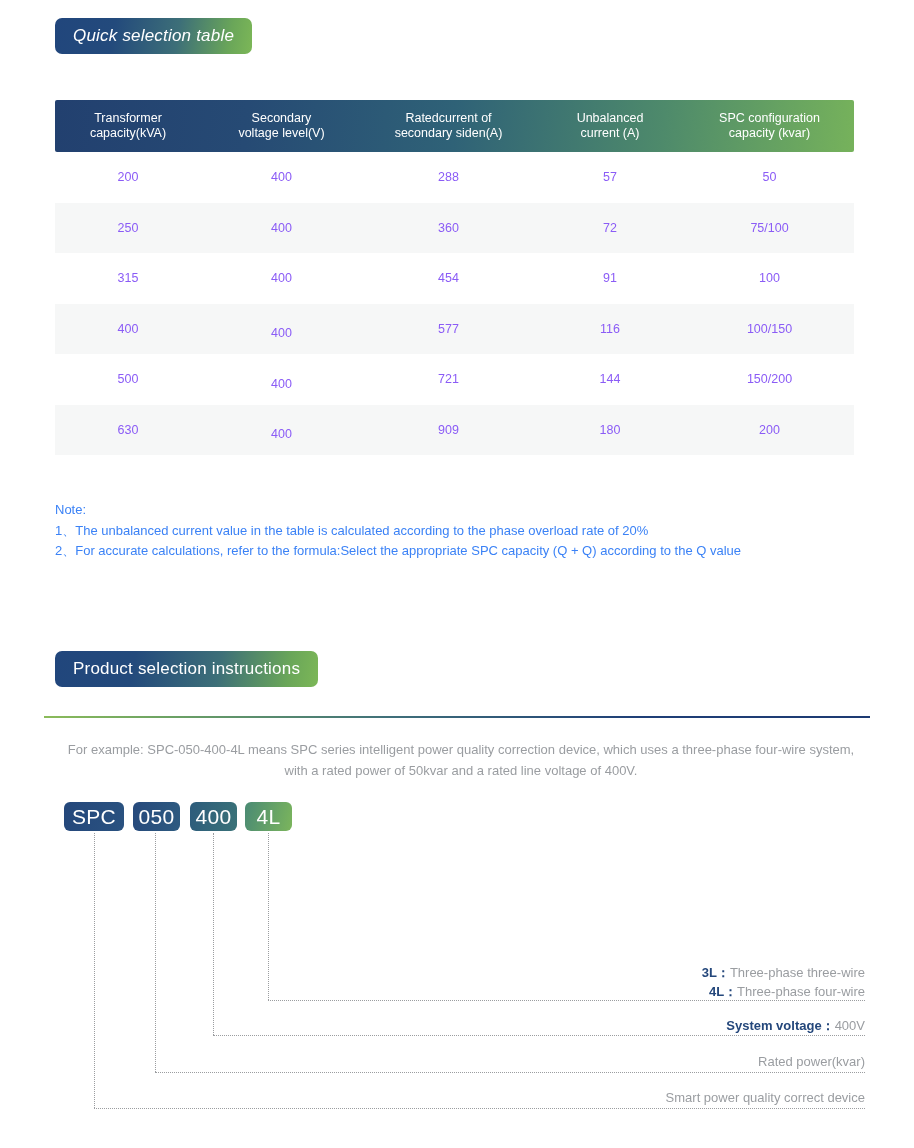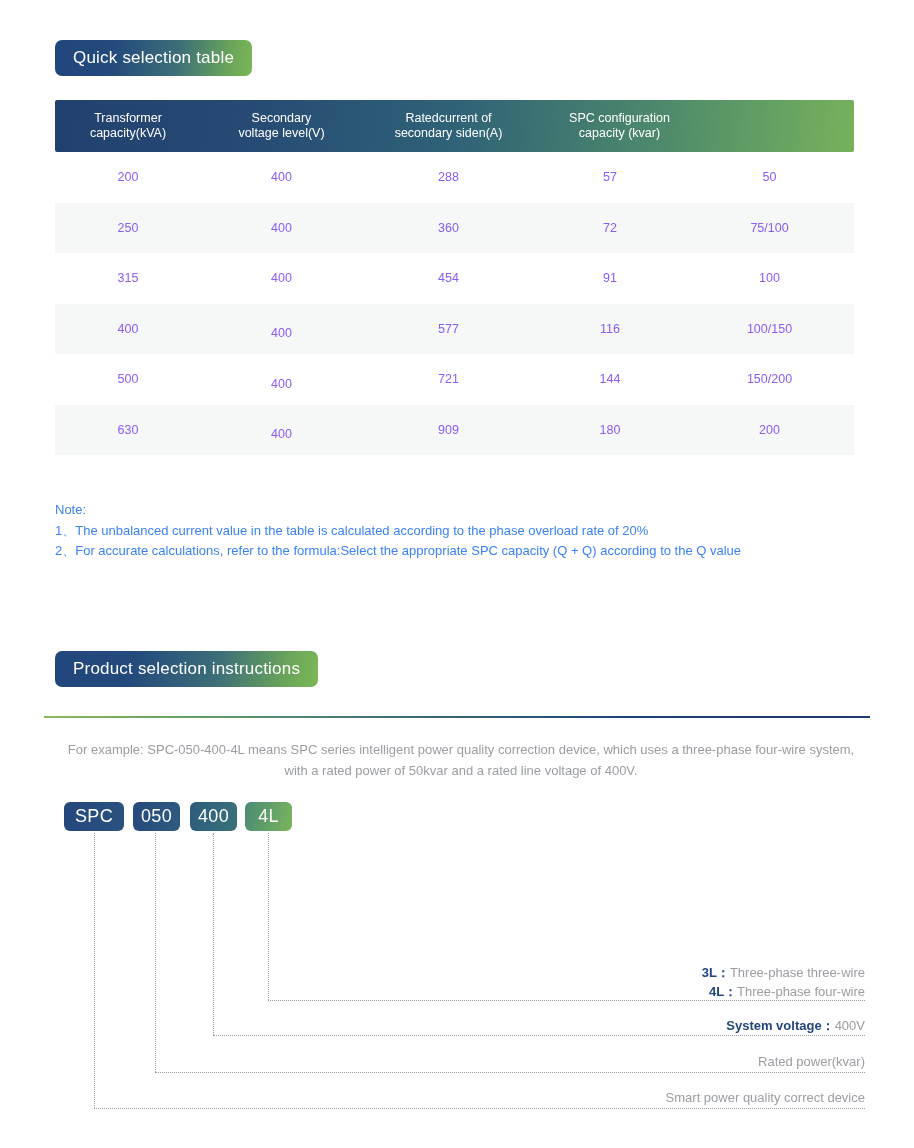--- a/index.html
+++ b/index.html
@@ -20,21 +20,21 @@
     display: inline-flex;
     align-items: center;
     height: 36px;
     padding: 0 18px;
     border-radius: 7px;
     color: #ffffff;
     font-size: 17px;
     letter-spacing: .2px;
     background: linear-gradient(100deg, #21467c 0%, #234a7c 30%, #3d6f78 62%, #6aa659 88%, #7cb757 100%);
   }
-  #badge-quick { left: 55px; top: 40px; }
+  #badge-quick { left: 55px; top: 18px; font-style: italic; }
   #badge-product { left: 55px; top: 651px; }
 
   
   .table-wrap {
     position: absolute;
     left: 55px;
     top: 100px;
     width: 799px;
   }
   .t-head {
@@ -111,21 +111,21 @@
     text-align: center;
   }
 
   
   .code-badge {
     position: absolute;
     top: 802px;
     height: 29px;
     border-radius: 6px;
     color: #ffffff;
-    font-size: 18px;
+    font-size: 21px;
     display: flex;
     align-items: center;
     justify-content: center;
     letter-spacing: .3px;
   }
   #cb-0 { left: 64px;  width: 60px; background: linear-gradient(100deg, #24477b 0%, #2a5280 100%); }
   #cb-1 { left: 133px; width: 47px; background: linear-gradient(100deg, #26497c 0%, #2e5b80 100%); }
   #cb-2 { left: 190px; width: 47px; background: linear-gradient(100deg, #2d5c7c 0%, #3a7278 100%); }
   #cb-3 { left: 245px; width: 47px; background: linear-gradient(105deg, #4a8a74 0%, #7bb55c 100%); }
 
@@ -172,20 +172,24 @@
       <span>capacity(kVA)</span>
     </div>
     <div class="cell c1">
       <span>Secondary</span>
       <span>voltage level(V)</span>
     </div>
     <div class="cell c2">
       <span>Ratedcurrent of</span>
       <span>secondary siden(A)</span>
     </div>
+    <div class="cell c3">
+      <span>Unbalanced</span>
+      <span>current (A)</span>
+    </div>
     <div class="cell c4">
       <span>SPC configuration</span>
       <span>capacity (kvar)</span>
     </div>
   </div>
 
   <div class="t-row">
     <div class="cell c0">200</div>
     <div class="cell c1">400</div>
     <div class="cell c2">288</div>

